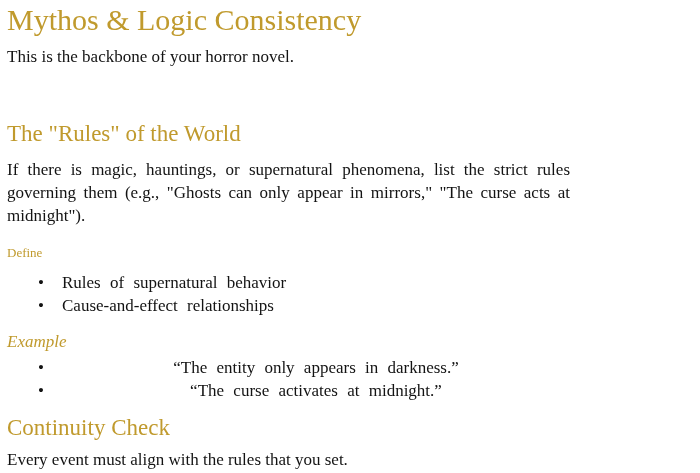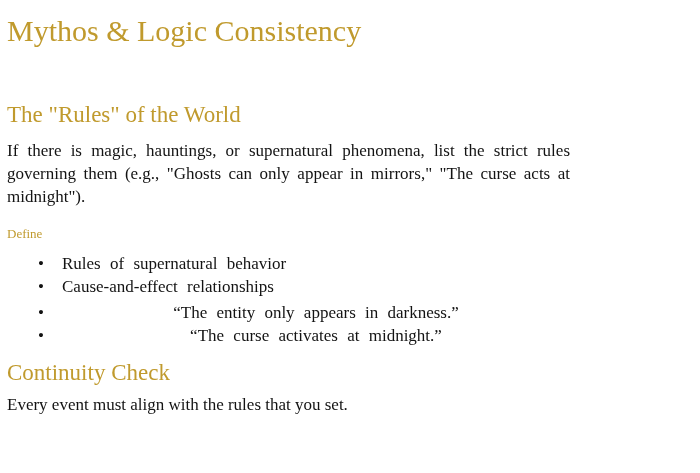--- a/index.html
+++ b/index.html
@@ -11,21 +11,20 @@
     width: 700px;
     height: 473px;
     overflow: hidden;
     font-family: "Liberation Serif", "DejaVu Serif", serif;
     color: #131313;
   }
   .doc {
     padding: 2px 10px 0 7px;
     box-sizing: border-box;
     width: 580px;
-    margin-top: 11px;
   }
   h1, h2, h3, h4 {
     font-weight: normal;
     color: #C09A2D;
   }
   h1 {
     font-size: 30px;
     line-height: 36px;
     margin: 0 0 7px 0;
   }
@@ -76,32 +75,34 @@
   ul.bullet-list { margin-top: 7px; }
   ul.example-list { margin-top: 3px; text-align: center; }
 </style>
 </head>
 <body>
 
 <div class="doc">
 
   <h1>Mythos &amp; Logic Consistency</h1>
 
+  <p>This is the backbone of your horror novel.</p>
 
   <h2 class="rules-heading">The "Rules" of the World</h2>
 
   <p class="justified">If there is magic, hauntings, or supernatural phenomena, list the strict rules governing them (e.g., "Ghosts can only appear in mirrors," "The curse acts at midnight").</p>
 
   <h3>Define</h3>
 
   <ul class="bullet-list define-list">
     <li>Rules of supernatural behavior</li>
     <li>Cause-and-effect relationships</li>
   </ul>
 
+  <h4>Example</h4>
 
   <ul class="bullet-list example-list">
     <li>“The entity only appears in darkness.”</li>
     <li>“The curse activates at midnight.”</li>
   </ul>
 
   <h2 class="continuity-heading">Continuity Check</h2>
 
   <p>Every event must align with the rules that you set.</p>
 

